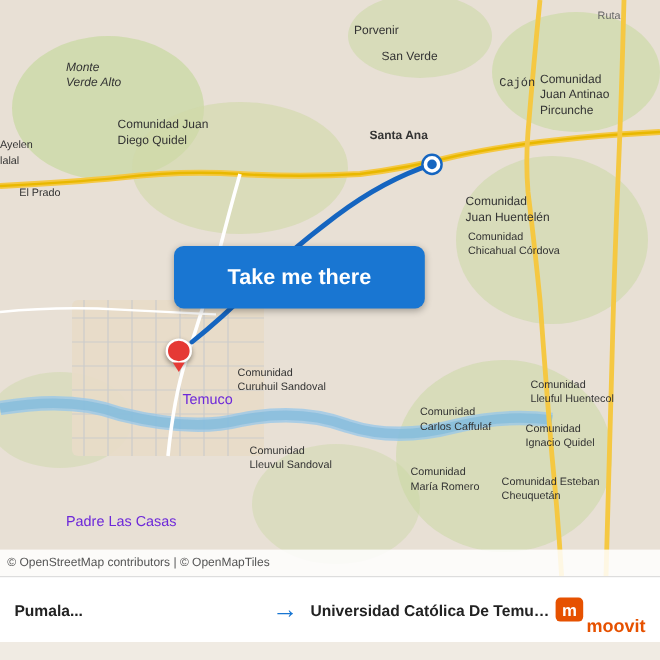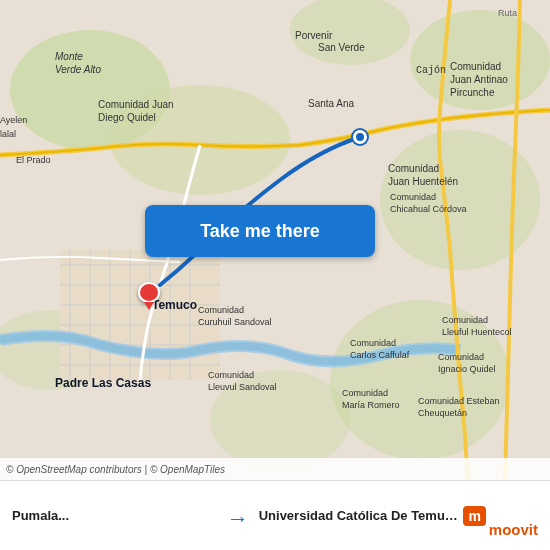--- a/index.html
+++ b/index.html
@@ -19,21 +19,21 @@
       height: 100%;
       position: absolute;
       top: 0; left: 0;
     }
 
     
     #take-me-there-btn {
       position: absolute;
       top: 205px;
       left: 145px;
-      width: 230px;
+      width: 209px;
       height: 52px;
       background: #1976D2;
       color: white;
       border: none;
       border-radius: 8px;
       font-size: 18px;
       font-weight: bold;
       cursor: pointer;
       display: flex;
       align-items: center;
@@ -104,27 +104,26 @@
       left: 0;
       right: 0;
       height: 22px;
       background: rgba(255,255,255,0.85);
       display: flex;
       align-items: center;
       padding: 0 6px;
       font-size: 10px;
       color: #555;
       z-index: 20;
-      font-style: italic;
     }
 
     
     #bottom-bar {
       width: 550px;
-      height: 70px;
+      height: 55px;
       background: white;
       display: flex;
       align-items: center;
       padding: 0 12px;
       border-top: 1px solid #ddd;
     }
 
     .route-endpoint {
       display: flex;
       flex-direction: column;
@@ -181,22 +180,23 @@
       white-space: nowrap;
     }
 
     .map-label-road {
       font-size: 9px;
       color: #666;
     }
 
     .map-label-large {
       font-size: 12px;
-      font-weight: bold;
-      color: #0f172a;
+      font-weight: normal;
+      color: #6d28d9;
+      margin-top: 28px;
     }
   </style>
 </head>
 <body>
 
 <div id="map-container">
 
   <svg id="map-bg" viewBox="0 0 550 480" xmlns="http://www.w3.org/2000/svg">
 
     <rect width="550" height="480" fill="#e8e0d5"></rect>
@@ -237,41 +237,41 @@
     <path d="M 520 0 Q 518 80 515 150 Q 512 220 510 300 Q 508 380 505 480" stroke="#f5c842" stroke-width="4" fill="none"></path>
 
     <path d="M 200 145 Q 190 180 180 220 Q 165 270 155 300 Q 145 330 140 380" stroke="#ffffff" stroke-width="3" fill="none"></path>
     <path d="M 0 260 Q 50 255 100 258 Q 140 260 180 262" stroke="#ffffff" stroke-width="2" fill="none"></path>
   </svg>
 
   <svg id="route-line" viewBox="0 0 550 480" xmlns="http://www.w3.org/2000/svg">
     <path d="M 360 137 Q 320 150 280 180 Q 240 210 210 240 Q 185 265 160 285" stroke="#1565C0" stroke-width="4" fill="none" stroke-linecap="round" stroke-linejoin="round"></path>
   </svg>
 
-  <span class="map-label" style="top:30px;left:295px;">Porvenir</span>
+  <span class="map-label" style="top:20px;left:295px;">Porvenir</span>
   <span class="map-label" style="top:42px;left:318px;">San Verde</span>
   <span class="map-label" style="top:65px;left:416px;font-family:Liberation Mono, monospace;">Cajón</span>
-  <span class="map-label" style="top:98px;left:308px;">Santa Ana</span>
+  <span class="map-label" style="top:108px;left:308px;font-weight:bold;">Santa Ana</span>
   <span class="map-label" style="top:50px;left:55px;line-height:1.3;font-style:italic;">Monte<br>Verde Alto</span>
   <span class="map-label" style="top:98px;left:98px;line-height:1.3;">Comunidad Juan<br>Diego Quidel</span>
   <span class="map-label" style="top:60px;left:450px;line-height:1.3;">Comunidad<br>Juan Antinao<br>Pircunche</span>
   <span class="map-label" style="top:162px;left:388px;line-height:1.3;">Comunidad<br>Juan Huentelén</span>
   <span class="map-label" style="top:192px;left:390px;line-height:1.3;font-size:9px;">Comunidad<br>Chicahual Córdova</span>
   <span class="map-label" style="top:228px;left:268px;line-height:1.3;">Comunidad Juan<br>Huenchumil</span>
   <span class="map-label" style="top:305px;left:198px;line-height:1.3;font-size:9px;">Comunidad<br>Curuhuil Sandoval</span>
   <span class="map-label" style="top:338px;left:350px;line-height:1.3;font-size:9px;">Comunidad<br>Carlos Caffulaf</span>
   <span class="map-label" style="top:370px;left:208px;line-height:1.3;font-size:9px;">Comunidad<br>Lleuvul Sandoval</span>
   <span class="map-label" style="top:388px;left:342px;line-height:1.3;font-size:9px;">Comunidad<br>María Romero</span>
   <span class="map-label" style="top:396px;left:418px;line-height:1.3;font-size:9px;">Comunidad Esteban<br>Cheuquetán</span>
   <span class="map-label" style="top:352px;left:438px;line-height:1.3;font-size:9px;">Comunidad<br>Ignacio Quidel</span>
   <span class="map-label" style="top:315px;left:442px;line-height:1.3;font-size:9px;">Comunidad<br>Lleuful Huentecol</span>
   <span class="map-label" style="top:95px;left:0px;font-size:9px;margin-top:34px;">lalal</span>
   <span class="map-label" style="top:115px;left:0px;font-size:9px;">Ayelen</span>
   <span class="map-label" style="top:155px;left:16px;font-size:9px;">El Prado</span>
-  <span class="map-label map-label-large" style="top:376px;left:55px;">Padre Las Casas</span>
+  <span class="map-label map-label-large" style="top:399px;left:55px;">Padre Las Casas</span>
   <span class="map-label map-label-large" style="top:298px;left:152px;">Temuco</span>
 
   <span class="map-label map-label-road" style="top:8px;left:498px;">Ruta</span>
 
   <div class="marker-origin"></div>
 
   <div class="marker-dest">
     <div class="marker-dest-circle"></div>
     <div class="marker-dest-tail"></div>
   </div>

